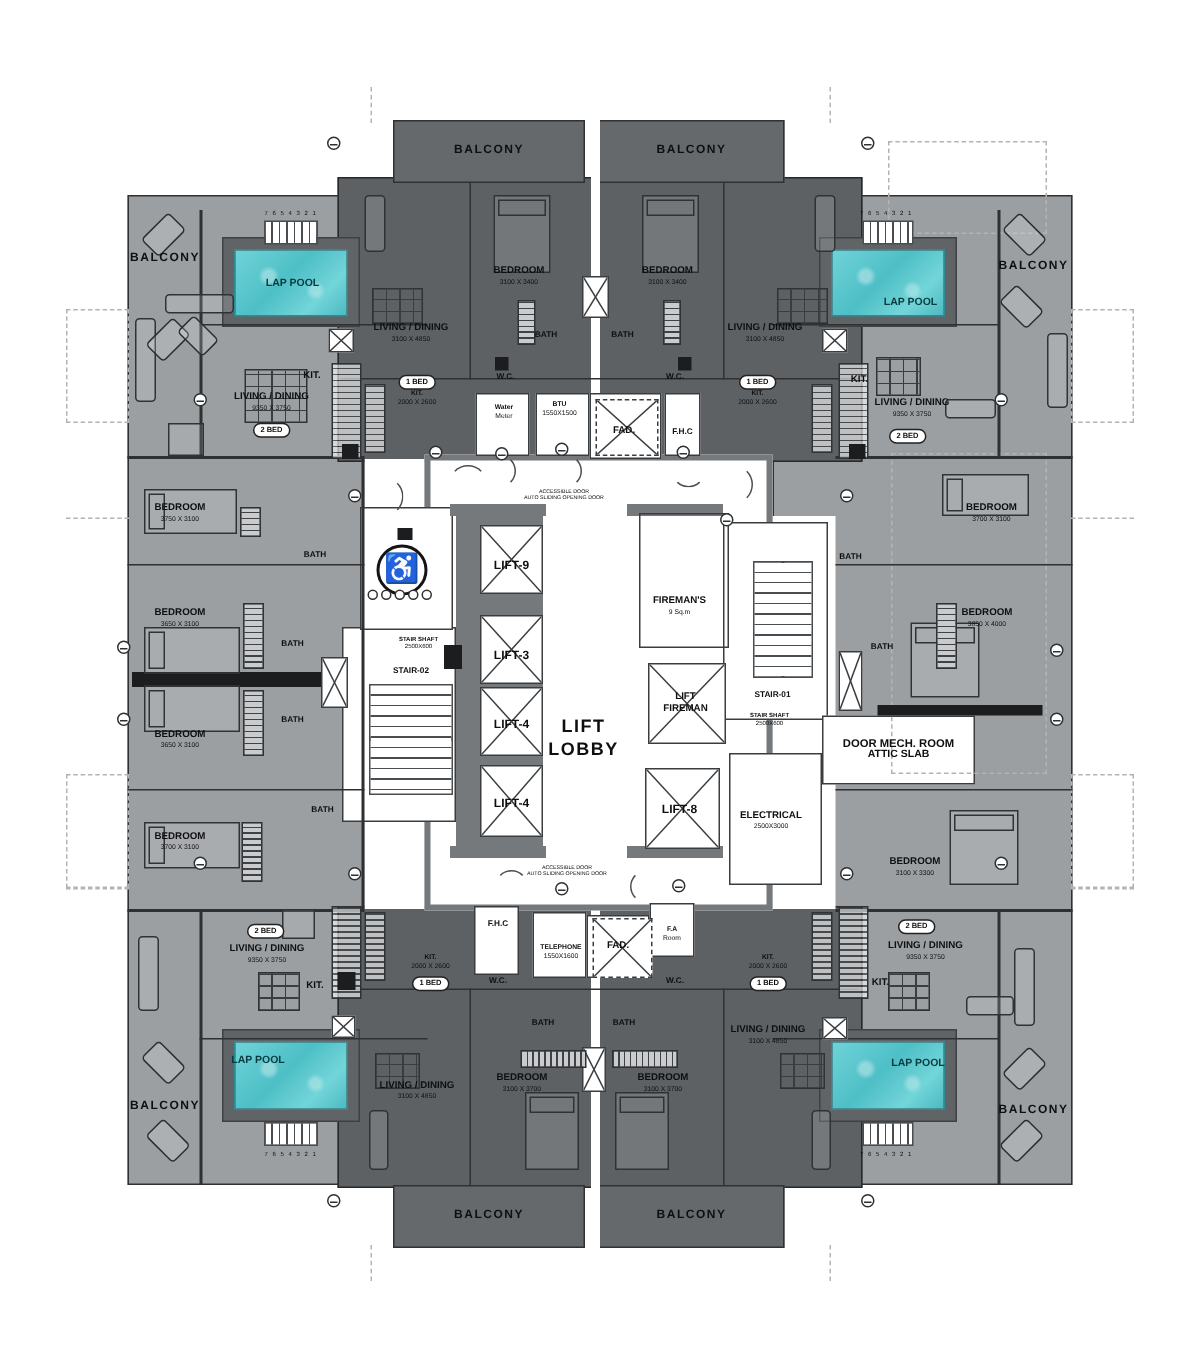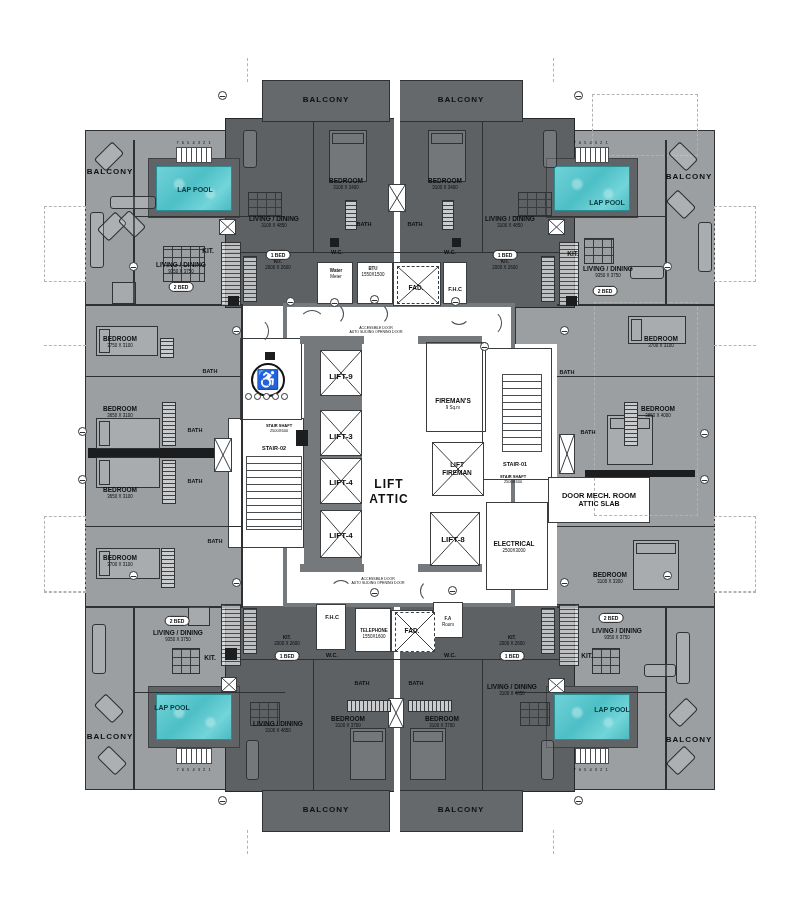--- a/index.html
+++ b/index.html
@@ -515,21 +515,21 @@
     <div class="a lbl lift2" style="left: 457px; top: 469px;">
       <div>LIFT</div>
       <div class="dim">FIREMAN</div>
     </div>
     <div class="a lbl rm" style="left: 453px; top: 404px;">
       <div>FIREMAN'S</div>
       <div class="dim">9 Sq.m</div>
     </div>
     <div class="a lbl big" style="left: 389px; top: 492px;">
       <div>LIFT</div>
-      <div class="dim">ATTIC</div>
+      <div class="dim">LOBBY</div>
     </div>
     <div class="a lbl rm" style="left: 514px; top: 547px;">
       <div>ELECTRICAL</div>
       <div class="dim">2500X3000</div>
     </div>
     <div class="a lbl sm" style="left: 515px; top: 464px;">
       <div>STAIR-01</div>
     </div>
     <div class="a lbl xs2" style="left: 513px; top: 479px;">
       <div>STAIR SHAFT</div>

